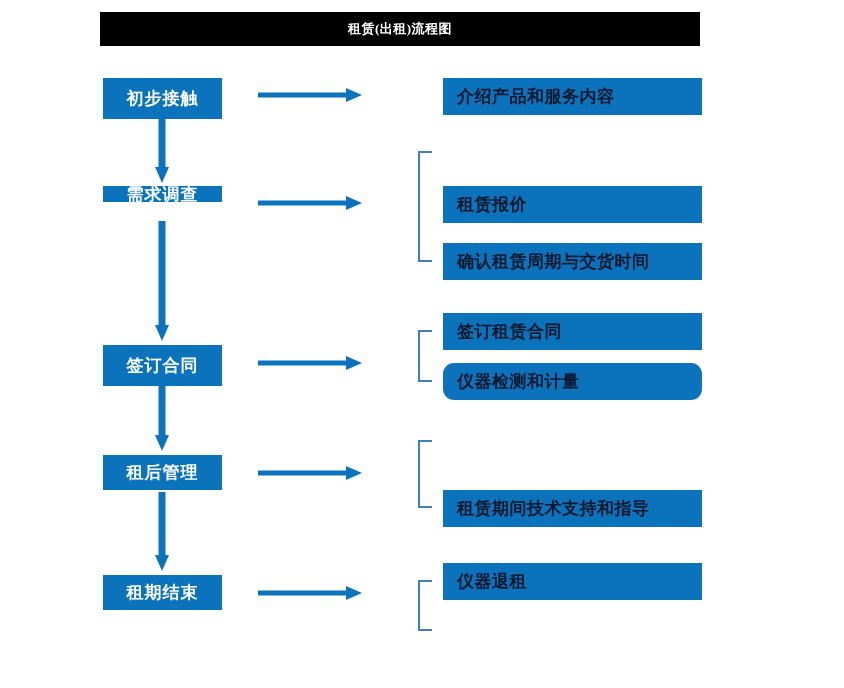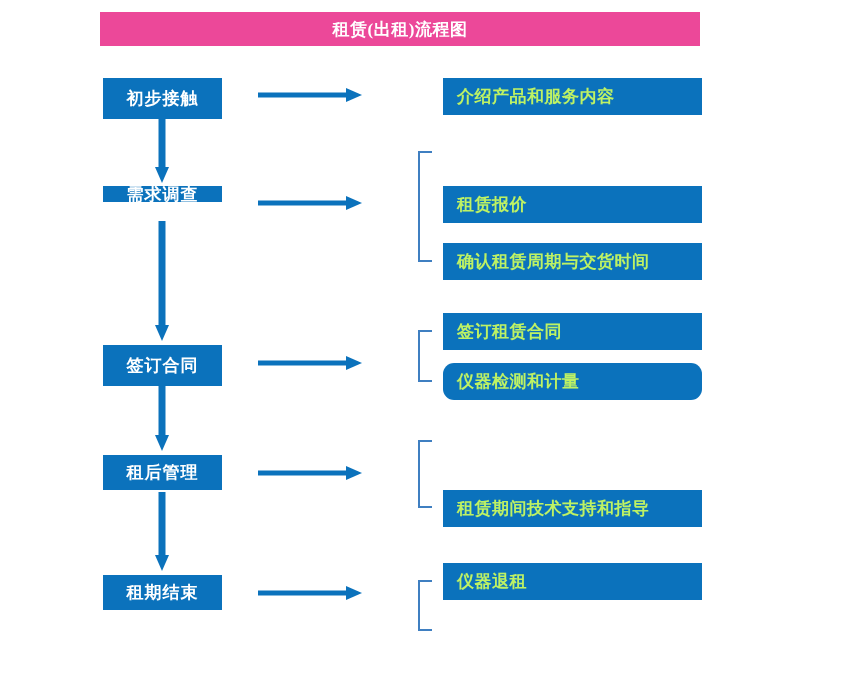--- a/index.html
+++ b/index.html
@@ -20,26 +20,26 @@
     background: #ffffff;
   }
 
   
   .title-bar {
     position: absolute;
     left: 100px;
     top: 12px;
     width: 600px;
     height: 34px;
-    background: #ec4899;
+    background: #000000;
     color: #ffffff;
     display: flex;
     align-items: center;
     justify-content: center;
-    font-size: 17px;
+    font-size: 13px;
     font-weight: bold;
     letter-spacing: 0.5px;
   }
 
   
   .stage-box {
     position: absolute;
     background: #0b72bc;
     color: #ffffff;
     display: flex;
@@ -50,21 +50,21 @@
     letter-spacing: 1px;
     white-space: nowrap;
   }
 
   .detail-box {
     position: absolute;
     left: 443px;
     width: 259px;
     height: 37px;
     background: #0b72bc;
-    color: #bef264;
+    color: #0f172a;
     display: flex;
     align-items: center;
     justify-content: flex-start;
     padding-left: 14px;
     box-sizing: border-box;
     font-size: 17px;
     font-weight: bold;
     letter-spacing: 0.5px;
     white-space: nowrap;
   }

